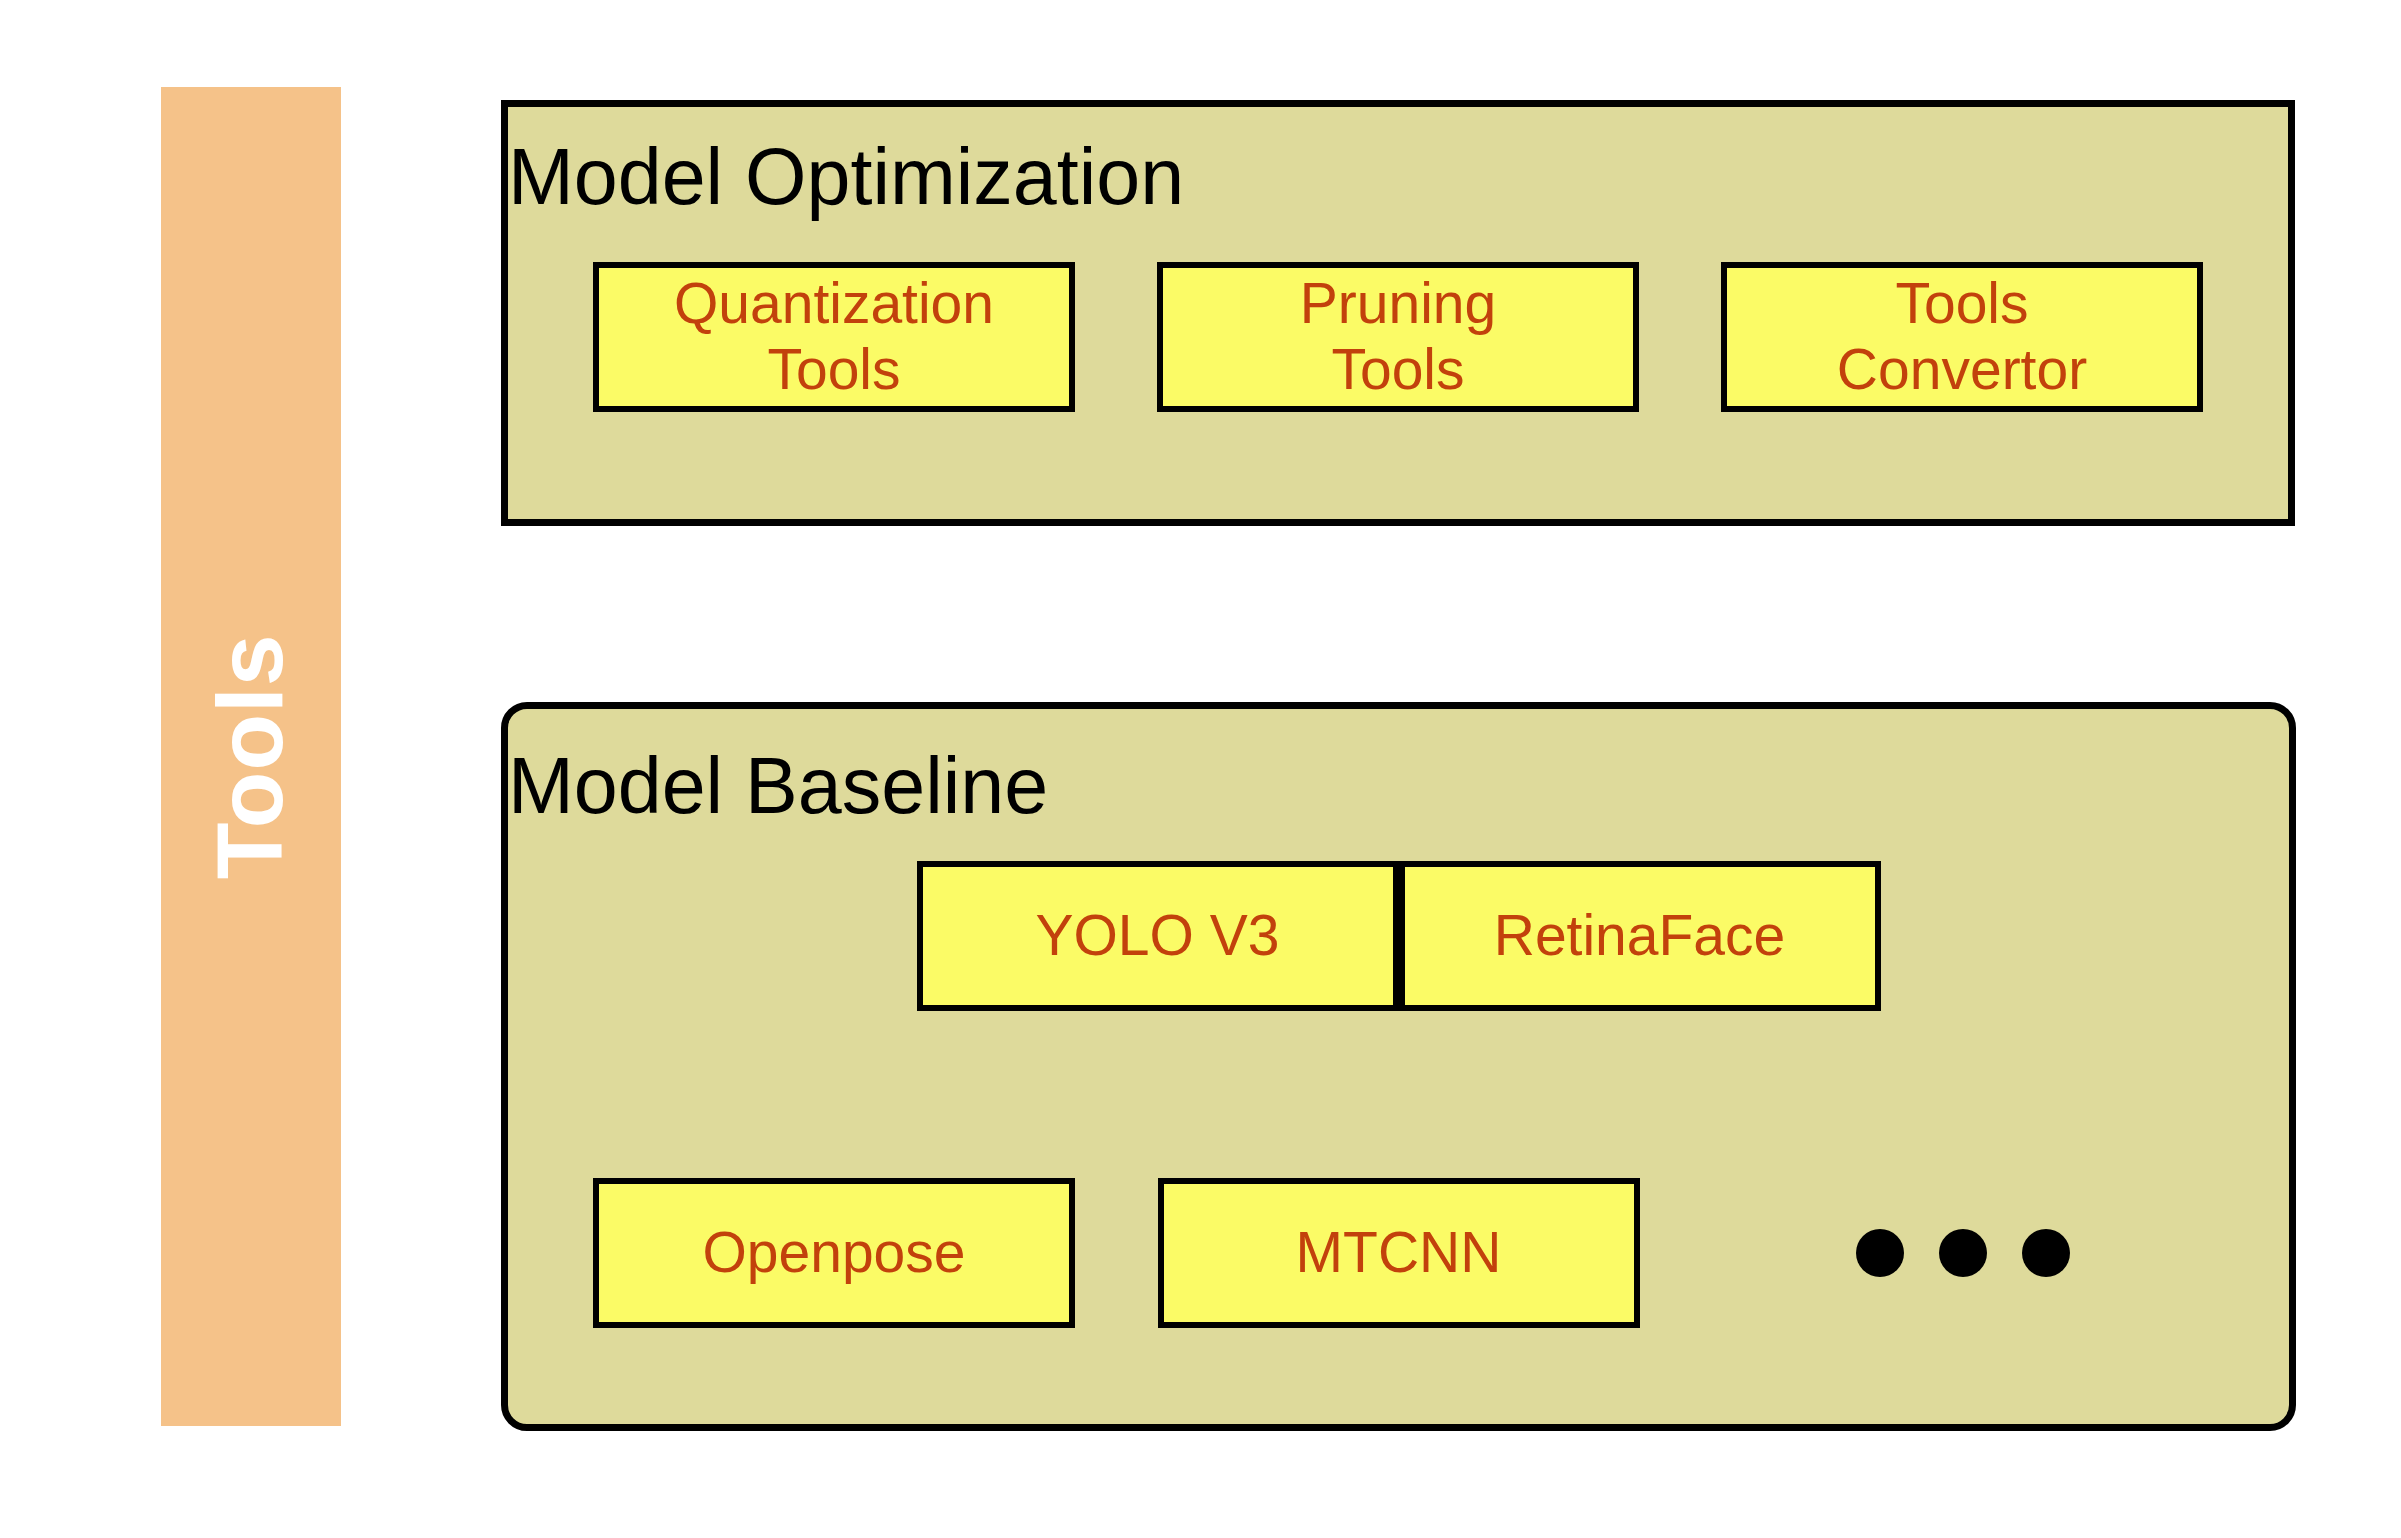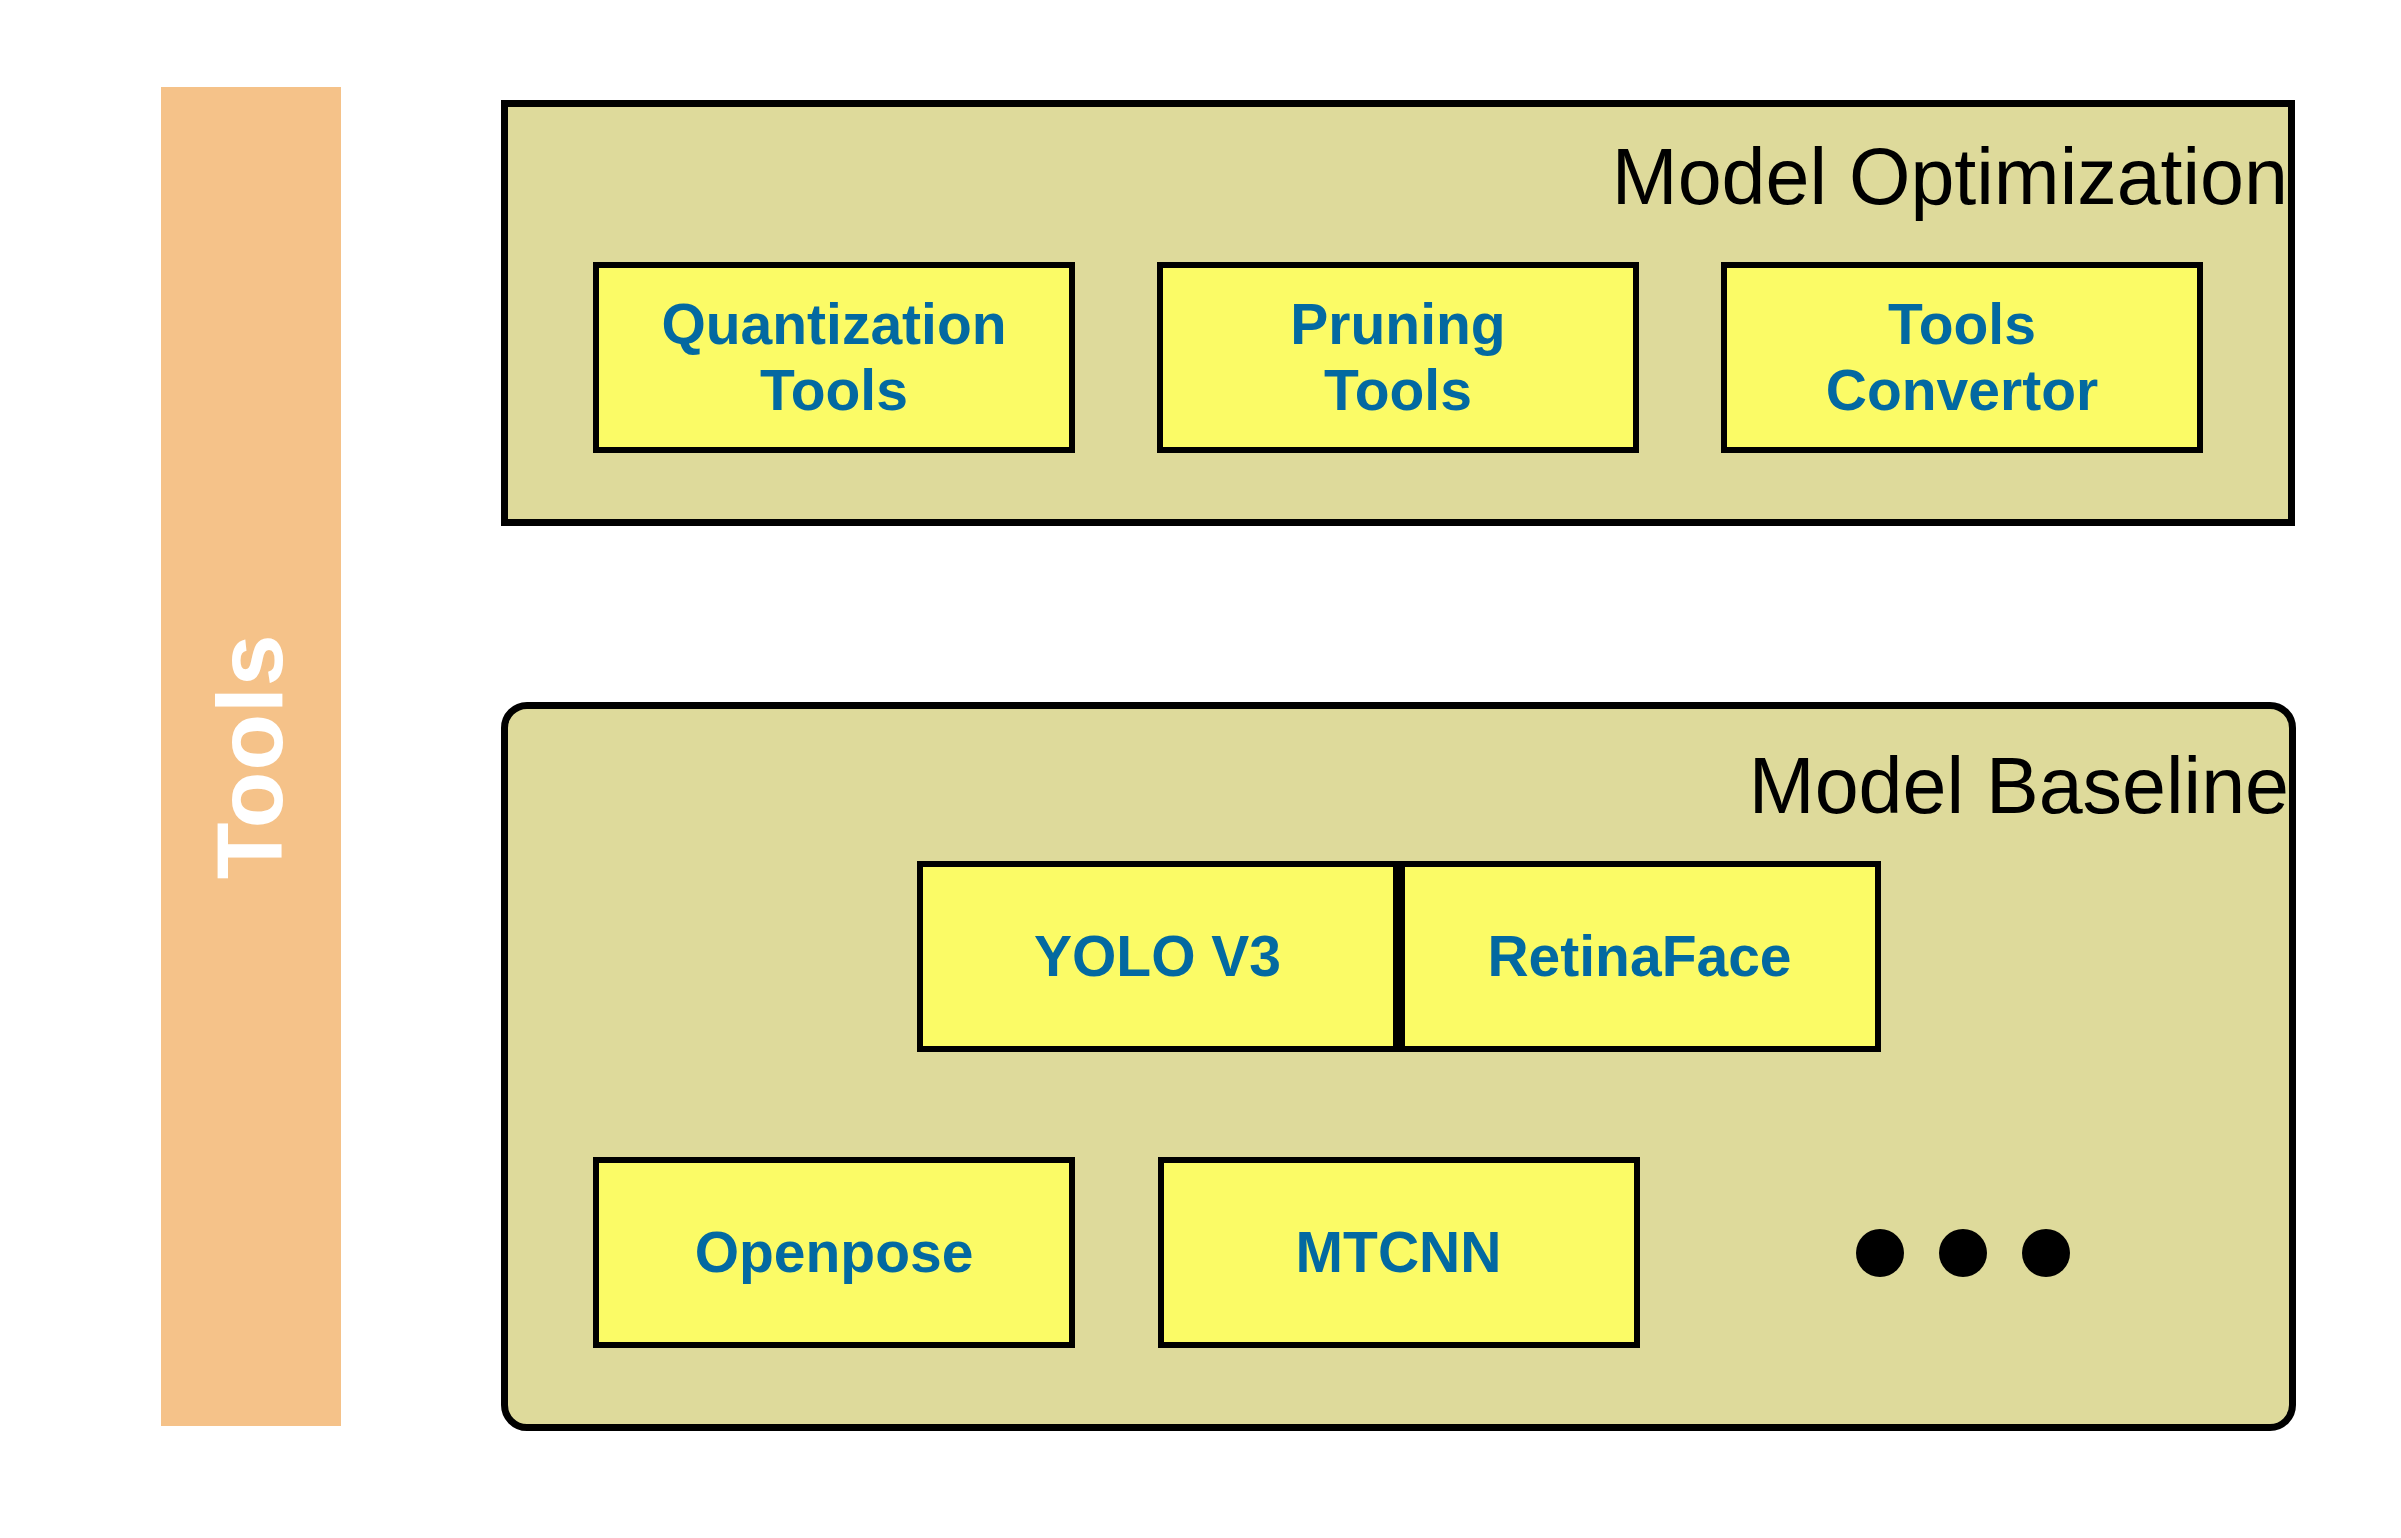--- a/index.html
+++ b/index.html
@@ -54,57 +54,55 @@
     left: 501px;
     top: 702px;
     width: 1795px;
     height: 729px;
     border-radius: 26px;
   }
   .group-title {
     position: absolute;
     left: 0;
     right: 0;
-    text-align: right;
+    text-align: left;
     font-size: 79px;
     line-height: 1;
     color: #000000;
-    margin-left: 16px;
   }
   #group-optimization .group-title { top: 30px; }
   #group-baseline .group-title { top: 37px; }
 
   
   .block-row {
     position: absolute;
     left: 85px;
     right: 85px;
     display: flex;
     justify-content: space-between;
     align-items: center;
   }
   #optimization-row { top: 155px; }
   #baseline-row-1 { top: 152px; justify-content: center; }
   #baseline-row-2 { top: 441px; }
 
   .block {
     box-sizing: border-box;
     width: 482px;
-    height: 191px;
+    height: 150px;
     background: #FBFB66;
     border: 6.2px solid #000000;
     display: flex;
     align-items: center;
     justify-content: center;
     text-align: center;
     font-size: 57px;
     line-height: 1.15;
     white-space: pre-line;
-    color: #0369a1;
-    font-weight: bold;
+    color: #c2410c;
   }
 
   
   .ellipsis-cell {
     width: 482px;
     height: 205px;
     display: flex;
     align-items: center;
     justify-content: center;
     gap: 35px;

